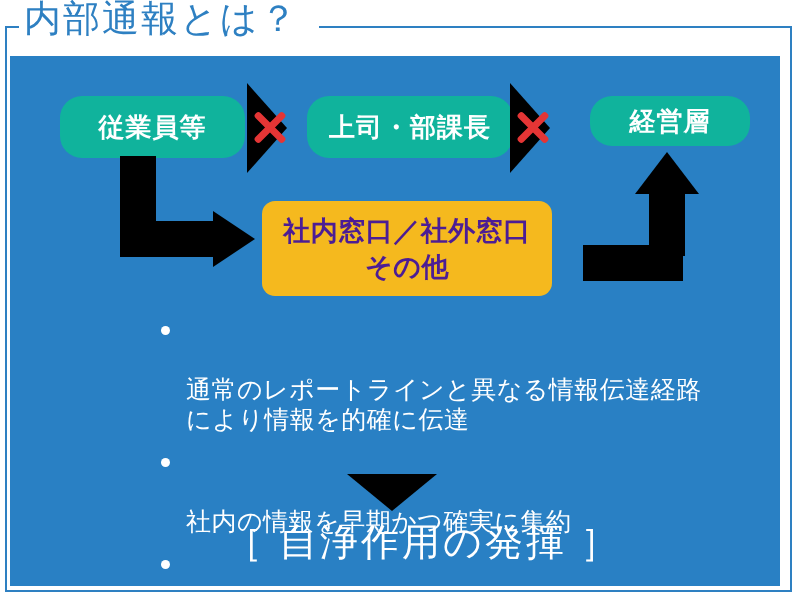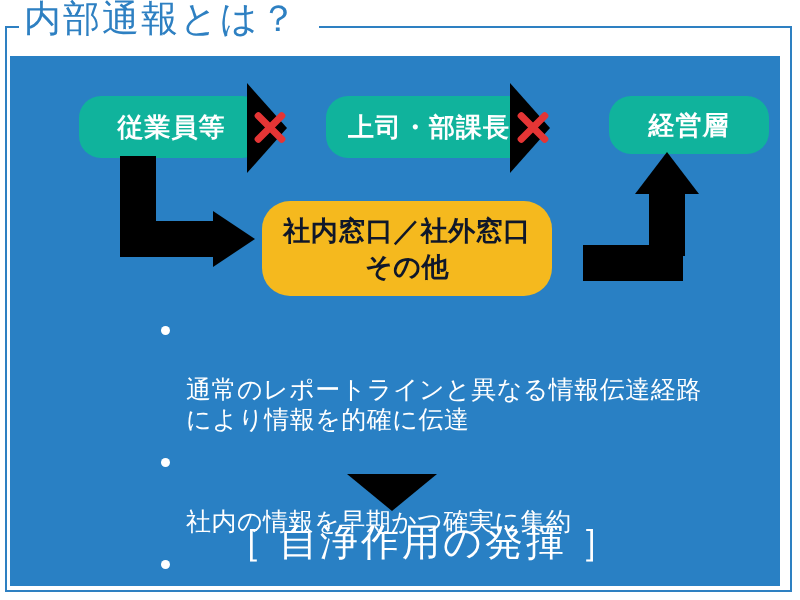--- a/index.html
+++ b/index.html
@@ -70,25 +70,24 @@
     background: #10b39c;
     border-radius: 22px;
     color: #ffffff;
     font-size: 26px;
     font-weight: bold;
     display: flex;
     align-items: center;
     justify-content: center;
     letter-spacing: 1px;
     box-sizing: border-box;
-    margin-left: 19px;
   }
   #pill-employee { left: 50px;  top: 40px; width: 185px; height: 62px; }
   #pill-manager  { left: 297px; top: 40px; width: 206px; height: 62px; }
-  #pill-exec     { left: 580px; top: 40px; width: 160px; height: 58px; }
+  #pill-exec     { left: 580px; top: 40px; width: 160px; height: 50px; }
 
   
   .blocked-arrow {
     position: absolute;
     width: 46px;
     height: 90px;
   }
   #blocked-1 { left: 237px; top: 27px; }
   #blocked-2 { left: 500px; top: 27px; }
 
@@ -155,22 +154,22 @@
   }
 
   
   #hotline-box {
     position: absolute;
     left: 252px;
     top: 145px;
     width: 290px;
     height: 95px;
     background: #f5b91e;
-    border-radius: 28px;
-    color: #0f172a;
+    border-radius: 13px;
+    color: #4c1d95;
     font-size: 27px;
     font-weight: bold;
     line-height: 36px;
     display: flex;
     flex-direction: column;
     align-items: center;
     justify-content: center;
     text-align: center;
     letter-spacing: 0.5px;
     box-sizing: border-box;

